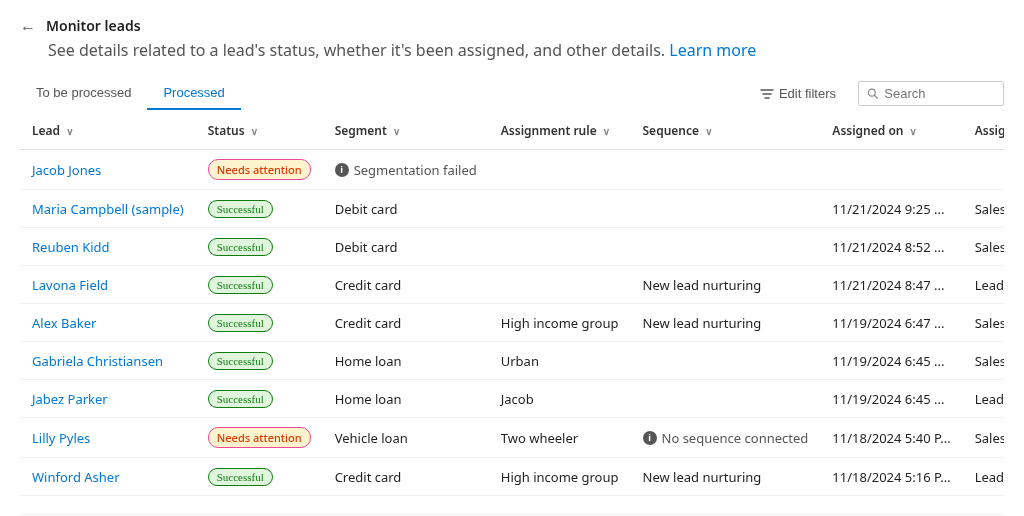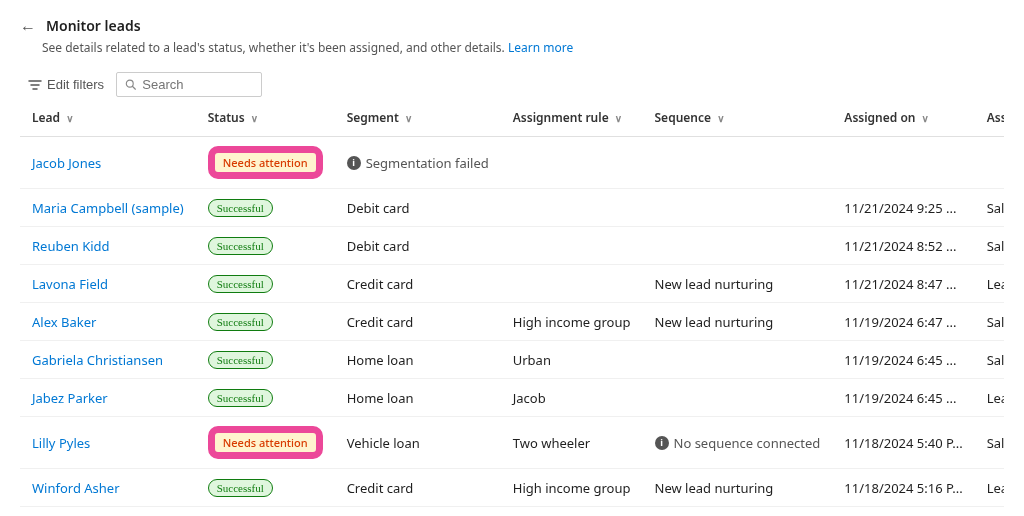--- a/index.html
+++ b/index.html
@@ -3,44 +3,44 @@
   <meta charset="utf-8">
   <style>
     * { box-sizing: border-box; margin: 0; padding: 0; }
     body { font-family: 'Segoe UI', system-ui, sans-serif; font-size: 13px; color: #1f1f1f; background: #fff; }
 
     .page { padding: 16px 20px; }
 
     .header { display: flex; align-items: center; gap: 10px; margin-bottom: 4px; }
     .back-btn { background: none; border: none; cursor: pointer; color: #555; font-size: 16px; padding: 0; }
     .page-title { font-size: 14px; font-weight: 600; color: #1f1f1f; }
-    .subtitle { font-size: 12px; color: #555; margin-bottom: 16px; margin-left: 22px; }
+    .subtitle { font-size: 16px; color: #555; margin-bottom: 16px; margin-left: 28px; }
     .subtitle a { color: #0078d4; text-decoration: none; }
 
     .toolbar { display: flex; align-items: center; justify-content: space-between; margin-bottom: 0; }
     .tabs { display: flex; gap: 0; }
     .tab { padding: 8px 16px; font-size: 13px; color: #555; cursor: pointer; border-bottom: 2px solid transparent; background: none; border-top: none; border-left: none; border-right: none; }
     .tab.active { color: #0078d4; border-bottom: 2px solid #0078d4; font-weight: 500; }
 
-    .toolbar-right { display: flex; align-items: flex-start; gap: 4px; }
+    .toolbar-right { display: flex; align-items: flex-start; gap: 14px; }
     .edit-filters-btn { display: flex; align-items: center; gap: 5px; background: none; border: none; color: #555; cursor: pointer; font-size: 13px; padding: 5px 8px; }
     .search-box { display: flex; align-items: center; border: 1px solid #ccc; border-radius: 2px; padding: 4px 8px; gap: 6px; width: 146px; background: #fff; }
     .search-box input { border: none; outline: none; font-size: 13px; color: #555; width: 100%; background: transparent; }
 
     .table-container { overflow-x: auto; margin-top: 2px; position: relative; }
     table { width: 100%; border-collapse: collapse; }
     thead tr { border-bottom: 1px solid #e0e0e0; }
     th { padding: 10px 12px; text-align: left; font-size: 12px; font-weight: 600; color: #333; white-space: nowrap; cursor: pointer; user-select: none; }
     td { padding: 9px 12px; font-size: 13px; color: #1f1f1f; border-bottom: 1px solid #f0f0f0; white-space: nowrap; }
 
     .lead-link { color: #0078d4; text-decoration: none; }
 
     .badge { display: inline-block; padding: 2px 8px; border-radius: 10px; font-size: 11px; font-weight: 500; }
     .badge-success { background: #dff6dd; color: #107c10; border: 1px solid #107c10; font-family: Liberation Serif, serif; }
-    .badge-attention { background: #fff4ce; color: #d83b01; border: 7px solid #ec4899; }
+    .badge-attention { background: #fff4ce; color: #d83b01; border: 1px solid #ec4899; }
 
     .seg-failed { display: flex; align-items: center; gap: 5px; color: #555; }
     .seg-icon { width: 14px; height: 14px; border-radius: 50%; background: #555; color: #fff; font-size: 9px; display: inline-flex; align-items: center; justify-content: center; font-weight: bold; }
     .seq-warning { display: flex; align-items: center; gap: 5px; color: #555; }
     .warn-icon { width: 14px; height: 14px; border-radius: 50%; background: #555; color: #fff; font-size: 9px; display: inline-flex; align-items: center; justify-content: center; font-weight: bold; }
 
     .sort-arrow { font-size: 10px; color: #888; margin-left: 3px; }
   </style>
 </head>
 <body>
@@ -49,20 +49,24 @@
   <div class="header">
     <button class="back-btn">←</button>
     <h1 class="page-title">Monitor leads</h1>
   </div>
   <p class="subtitle">
     <span>See details related to a lead's status, whether it's been assigned, and other details.</span>
     <a href="#">Learn more</a>
   </p>
 
   <div class="toolbar">
+    <div class="tabs">
+      <button class="tab">To be processed</button>
+      <button class="tab active">Processed</button>
+    </div>
     <div class="toolbar-right">
       <button class="edit-filters-btn">
         <svg width="14" height="14" viewBox="0 0 14 14" fill="none">
           <path d="M1 3h12M3 7h8M5 11h4" stroke="#555" stroke-width="1.5" stroke-linecap="round"></path>
         </svg>
         <span>Edit filters</span>
       </button>
       <div class="search-box">
         <svg width="13" height="13" viewBox="0 0 13 13" fill="none">
           <circle cx="5.5" cy="5.5" r="4" stroke="#888" stroke-width="1.3"></circle>

